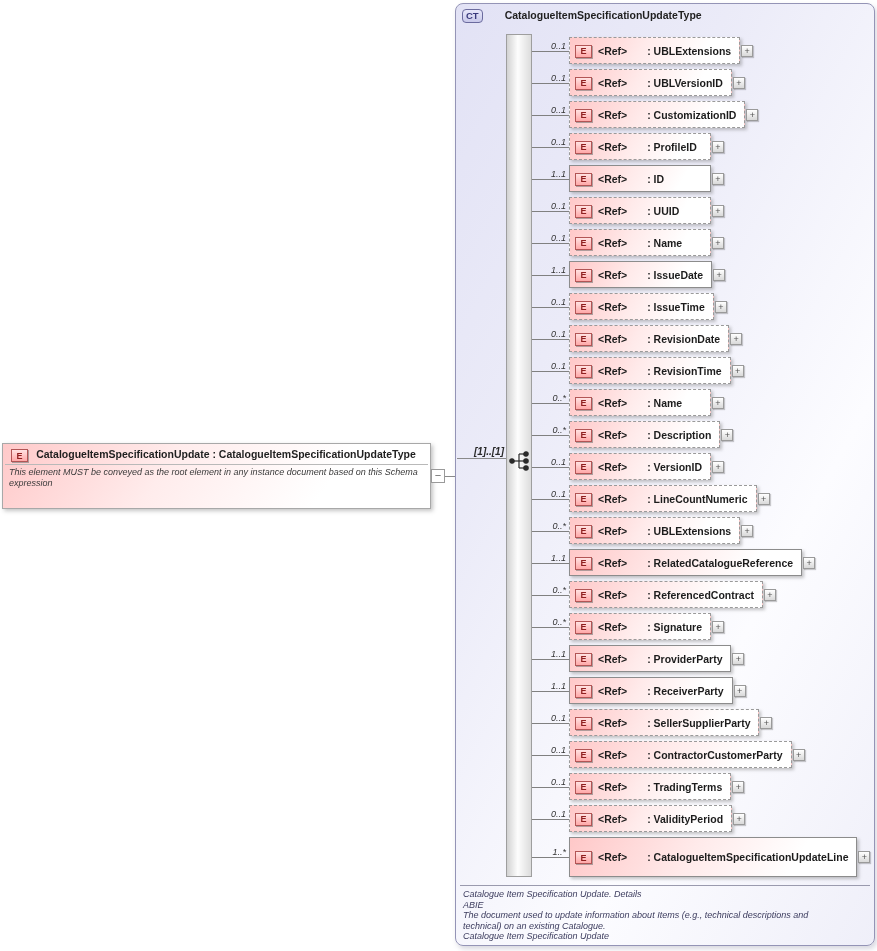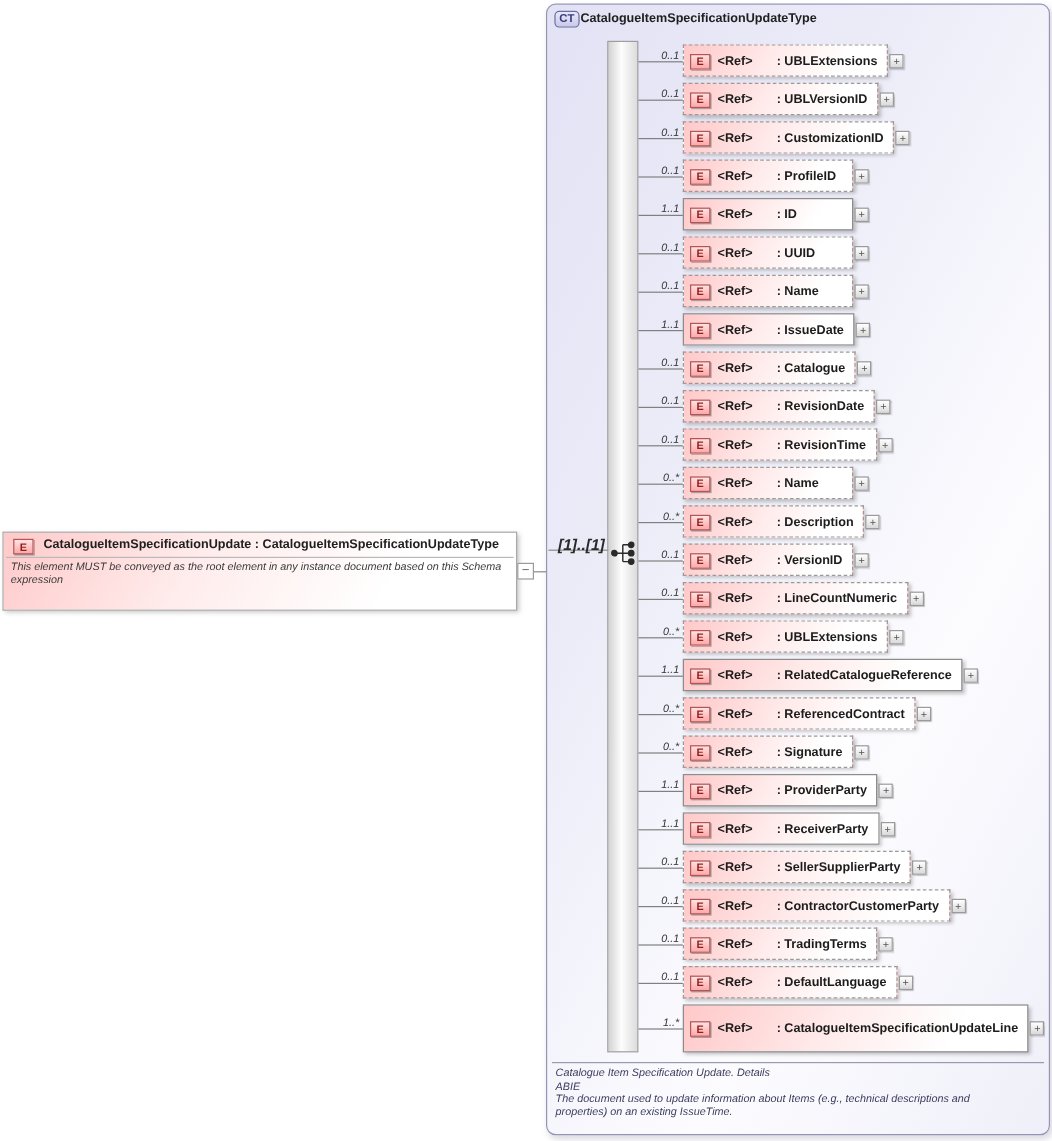--- a/index.html
+++ b/index.html
@@ -28,34 +28,34 @@
   .minus-box{position:absolute;left:431px;top:469px;width:14px;height:14px;
     border:1px solid #9a9a9a;background:#ffffff;color:#666;
     font-size:11px;line-height:11px;text-align:center;}
   .link-line{position:absolute;left:445px;top:476px;width:11px;height:1px;background:#8a8a8a;}
 
   
   .ct-box{position:absolute;left:455px;top:3px;width:420px;height:943px;
     border:1px solid #9494b6;border-radius:8px;
     background:linear-gradient(118deg,#e2e2f5 0%,#ebebf8 30%,#fcfcff 68%,#efeff9 100%);
     box-shadow:2px 3px 5px rgba(100,100,130,.25);}
-  .ct-head{position:absolute;left:6px;top:5px;display:flex;gap:1px;align-items:flex-start;}
+  .ct-head{position:absolute;left:6px;top:5px;display:flex;gap:22px;align-items:flex-start;}
   .ct-badge{flex:none;padding:0 3px;height:14px;border:1px solid #6b6b9e;border-radius:4px;
     background:linear-gradient(#e8e8fa,#c9c9ea);color:#3a3a7c;
     font-size:9.5px;font-weight:bold;line-height:12px;}
   .ct-title{font-weight:bold;font-size:10.5px;line-height:12px;color:#1f1f1f;
     width:212px;word-break:break-all;}
 
   
   .seq-bar{position:absolute;left:50px;top:30px;width:26px;height:843px;
     border:1px solid #9e9e9e;
     background:linear-gradient(to right,#d2d2d2 0%,#fdfdfd 45%,#dcdcdc 100%);}
   .group-line{position:absolute;left:1px;top:454px;width:50px;height:1px;background:#8a8a8a;}
   .group-card{position:absolute;left:6px;top:442px;width:42px;text-align:right;
-    font-style:italic;font-weight:bold;font-size:13px;color:#2a2a2a;}
+    font-style:italic;font-weight:bold;font-size:10px;color:#2a2a2a;}
   .seq-icon{position:absolute;left:52px;top:446px;}
 
   
   .children{position:absolute;left:76px;top:33px;display:flex;flex-direction:column;
     gap:5px;align-items:flex-start;}
   .child-row{display:flex;align-items:center;}
   .conn{width:37px;flex:none;align-self:stretch;position:relative;}
   .conn::after{content:"";position:absolute;left:0;right:0;top:50%;border-top:1px solid #808080;}
   .card{position:absolute;right:3px;bottom:50%;margin-bottom:0px;white-space:nowrap;
     font-style:italic;font-size:9px;color:#333;}
@@ -206,21 +206,21 @@
     </span>
     <span class="plus">+</span>
   </div>
       <div class="child-row">
     <span class="conn">
       <span class="card">0..1</span>
     </span>
     <span class="ebox">
       <span class="eicon">E</span>
       <span class="refkw">&lt;Ref&gt;</span>
-      <span class="ename">: Catalogue</span>
+      <span class="ename">: IssueTime</span>
     </span>
     <span class="plus">+</span>
   </div>
       <div class="child-row">
     <span class="conn">
       <span class="card">0..1</span>
     </span>
     <span class="ebox">
       <span class="eicon">E</span>
       <span class="refkw">&lt;Ref&gt;</span>
@@ -382,35 +382,36 @@
     </span>
     <span class="plus">+</span>
   </div>
       <div class="child-row">
     <span class="conn">
       <span class="card">0..1</span>
     </span>
     <span class="ebox">
       <span class="eicon">E</span>
       <span class="refkw">&lt;Ref&gt;</span>
-      <span class="ename">: DefaultLanguage</span>
+      <span class="ename">: ValidityPeriod</span>
     </span>
     <span class="plus">+</span>
   </div>
       <div class="child-row required tall">
     <span class="conn">
       <span class="card">1..*</span>
     </span>
     <span class="ebox">
       <span class="eicon">E</span>
       <span class="refkw">&lt;Ref&gt;</span>
       <span class="ename">: CatalogueItemSpecificationUpdateLine</span>
     </span>
     <span class="plus">+</span>
   </div>
     </div>
 
   <div class="ct-footer">
     <div>Catalogue Item Specification Update. Details</div>
     <div>ABIE</div>
-    <div class="wrapline">The document used to update information about Items (e.g., technical descriptions and properties) on an existing IssueTime.</div>
+    <div class="wrapline">The document used to update information about Items (e.g., technical descriptions and technical) on an existing Catalogue.</div>
+    <div>Catalogue Item Specification Update</div>
   </div>
 </div>
 
 </body></html>

